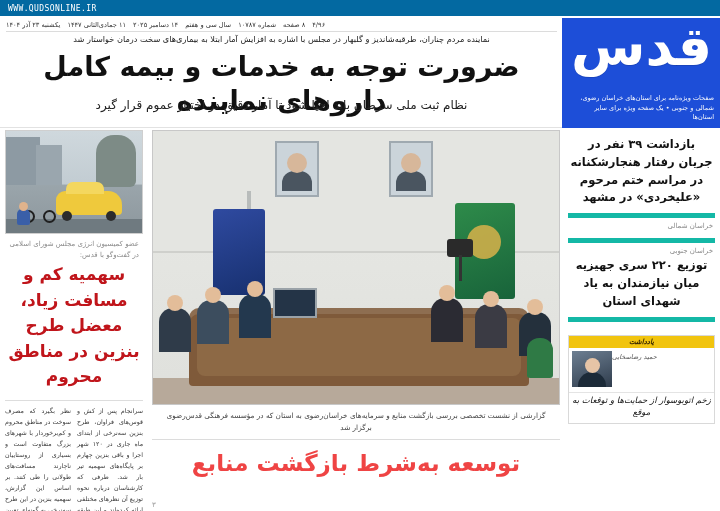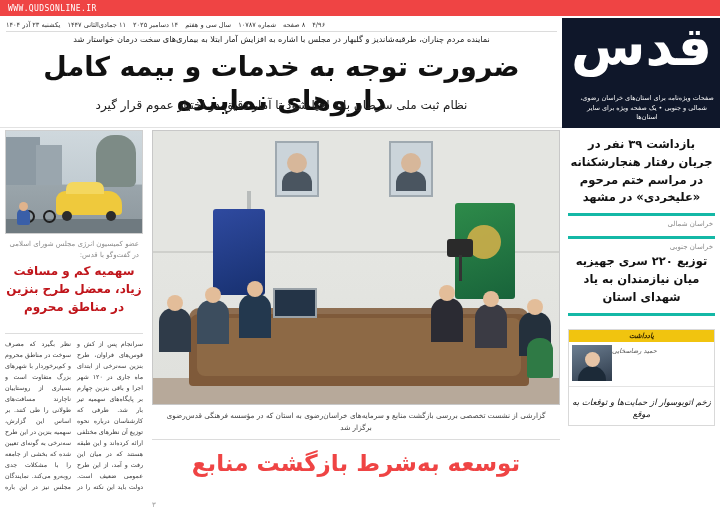--- a/index.html
+++ b/index.html
@@ -15,21 +15,21 @@
     background: #ffffff;
     overflow: hidden;
   }
 
   
   .urlbar {
     position: absolute;
     top: 0; left: 0;
     width: 720px;
     height: 16px;
-    background: #ef4444;
+    background: #0369a1;
     color: #ffffff;
     font-size: 8px;
     letter-spacing: 0.4px;
     display: flex;
     align-items: center;
     direction: ltr;
     padding-left: 8px;
     font-family: "DejaVu Sans Mono", "Liberation Mono", monospace;
   }
 
@@ -40,42 +40,42 @@
     width: 720px;
     height: 112px;
     background: #ffffff;
     border-bottom: 1px solid #e2e2e2;
   }
   .logo-box {
     position: absolute;
     top: 2px; right: 0;
     width: 158px;
     height: 110px;
-    background: #0f172a;
+    background: #1d4ed8;
     color: #ffffff;
     overflow: hidden;
   }
   .logo-word {
     position: absolute;
     top: 2px;
     right: 8px;
     font-size: 54px;
     font-weight: bold;
     line-height: 1;
     font-family: "DejaVu Sans", "Liberation Sans", sans-serif;
     text-shadow: 0 1px 0 rgba(0,0,0,.12);
   }
   .logo-sub {
     position: absolute;
     bottom: 5px;
     right: 6px;
     left: 18px;
     font-size: 6.5px;
     line-height: 1.5;
-    text-align: center;
+    text-align: right;
     opacity: .96;
     margin-top: 32px;
   }
   .dateline {
     position: absolute;
     top: 4px;
     right: 163px;
     left: 6px;
     height: 12px;
     display: flex;
@@ -131,21 +131,21 @@
 
   
   .rail {
     position: absolute;
     top: 0; right: 0;
     width: 156px;
     height: 381px;
     border-right: 1px solid #ffffff;
     padding: 0 4px;
   }
-  .rail-block { border-bottom: 3px solid #14b8a6; padding: 4px 2px 6px; }
+  .rail-block { border-bottom: 5px solid #14b8a6; padding: 4px 2px 6px; }
   .rail-tag {
     font-size: 7px;
     color: #8a8a8a;
     text-align: right;
     margin-bottom: 2px;
   }
   .rail-title {
     font-size: 11.5px;
     font-weight: bold;
     color: #111;
@@ -195,21 +195,21 @@
     font-size: 6.5px;
     color: #555;
     text-align: right;
     padding-top: 2px;
   }
   .rail-photo-cap {
     font-size: 8.5px;
     color: #111;
     text-align: center;
     line-height: 1.5;
-    padding: 9px 2px 4px;
+    padding: 1px 2px 4px;
     border-top: 1px solid #e4e4e4;
     margin-top: 2px;
   }
 
   
   .leftcol {
     position: absolute;
     top: 0; left: 0;
     width: 148px;
     height: 381px;
@@ -237,22 +237,22 @@
   .lp-wheel1 { right: 26px; } .lp-wheel2 { right: 70px; }
   .lp-bike { position: absolute; left: 16px; bottom: 10px; width: 34px; height: 18px; }
   .lp-bike .w { position: absolute; bottom: 0; width: 13px; height: 13px; border: 2px solid #1f1f1f; border-radius: 50%; }
   .lp-bike .w.a { left: 0; } .lp-bike .w.b { right: 0; }
   .lp-rider { position: absolute; left: 11px; bottom: 8px; width: 13px; height: 16px; background: #3a5fa8; border-radius: 5px 5px 2px 2px; }
   .lp-rider::after { content:""; position:absolute; left:2px; top:-7px; width:9px; height:9px; border-radius:50%; background:#e0b38c; }
   .lp-road { position: absolute; left: 0; right: 0; bottom: 0; height: 14px; background: #6f7a80; }
 
   .left-tag { font-size: 7px; color: #8a8a8a; text-align: right; margin: 5px 4px 2px; line-height: 1.5; }
   .left-title {
-    font-size: 12px; font-weight: bold; color: #c0151b;
-    text-align: center; line-height: 1.5; padding-bottom: 17px;
+    font-size: 17px; font-weight: bold; color: #c0151b;
+    text-align: center; line-height: 1.5; padding-bottom: 10px;
     border-bottom: 1px solid #ddd;
   }
   .left-body {
     margin-top: 4px;
     font-size: 6.3px;
     color: #3a3a3a;
     text-align: justify;
     line-height: 1.75;
     column-count: 2;
     column-gap: 6px;

